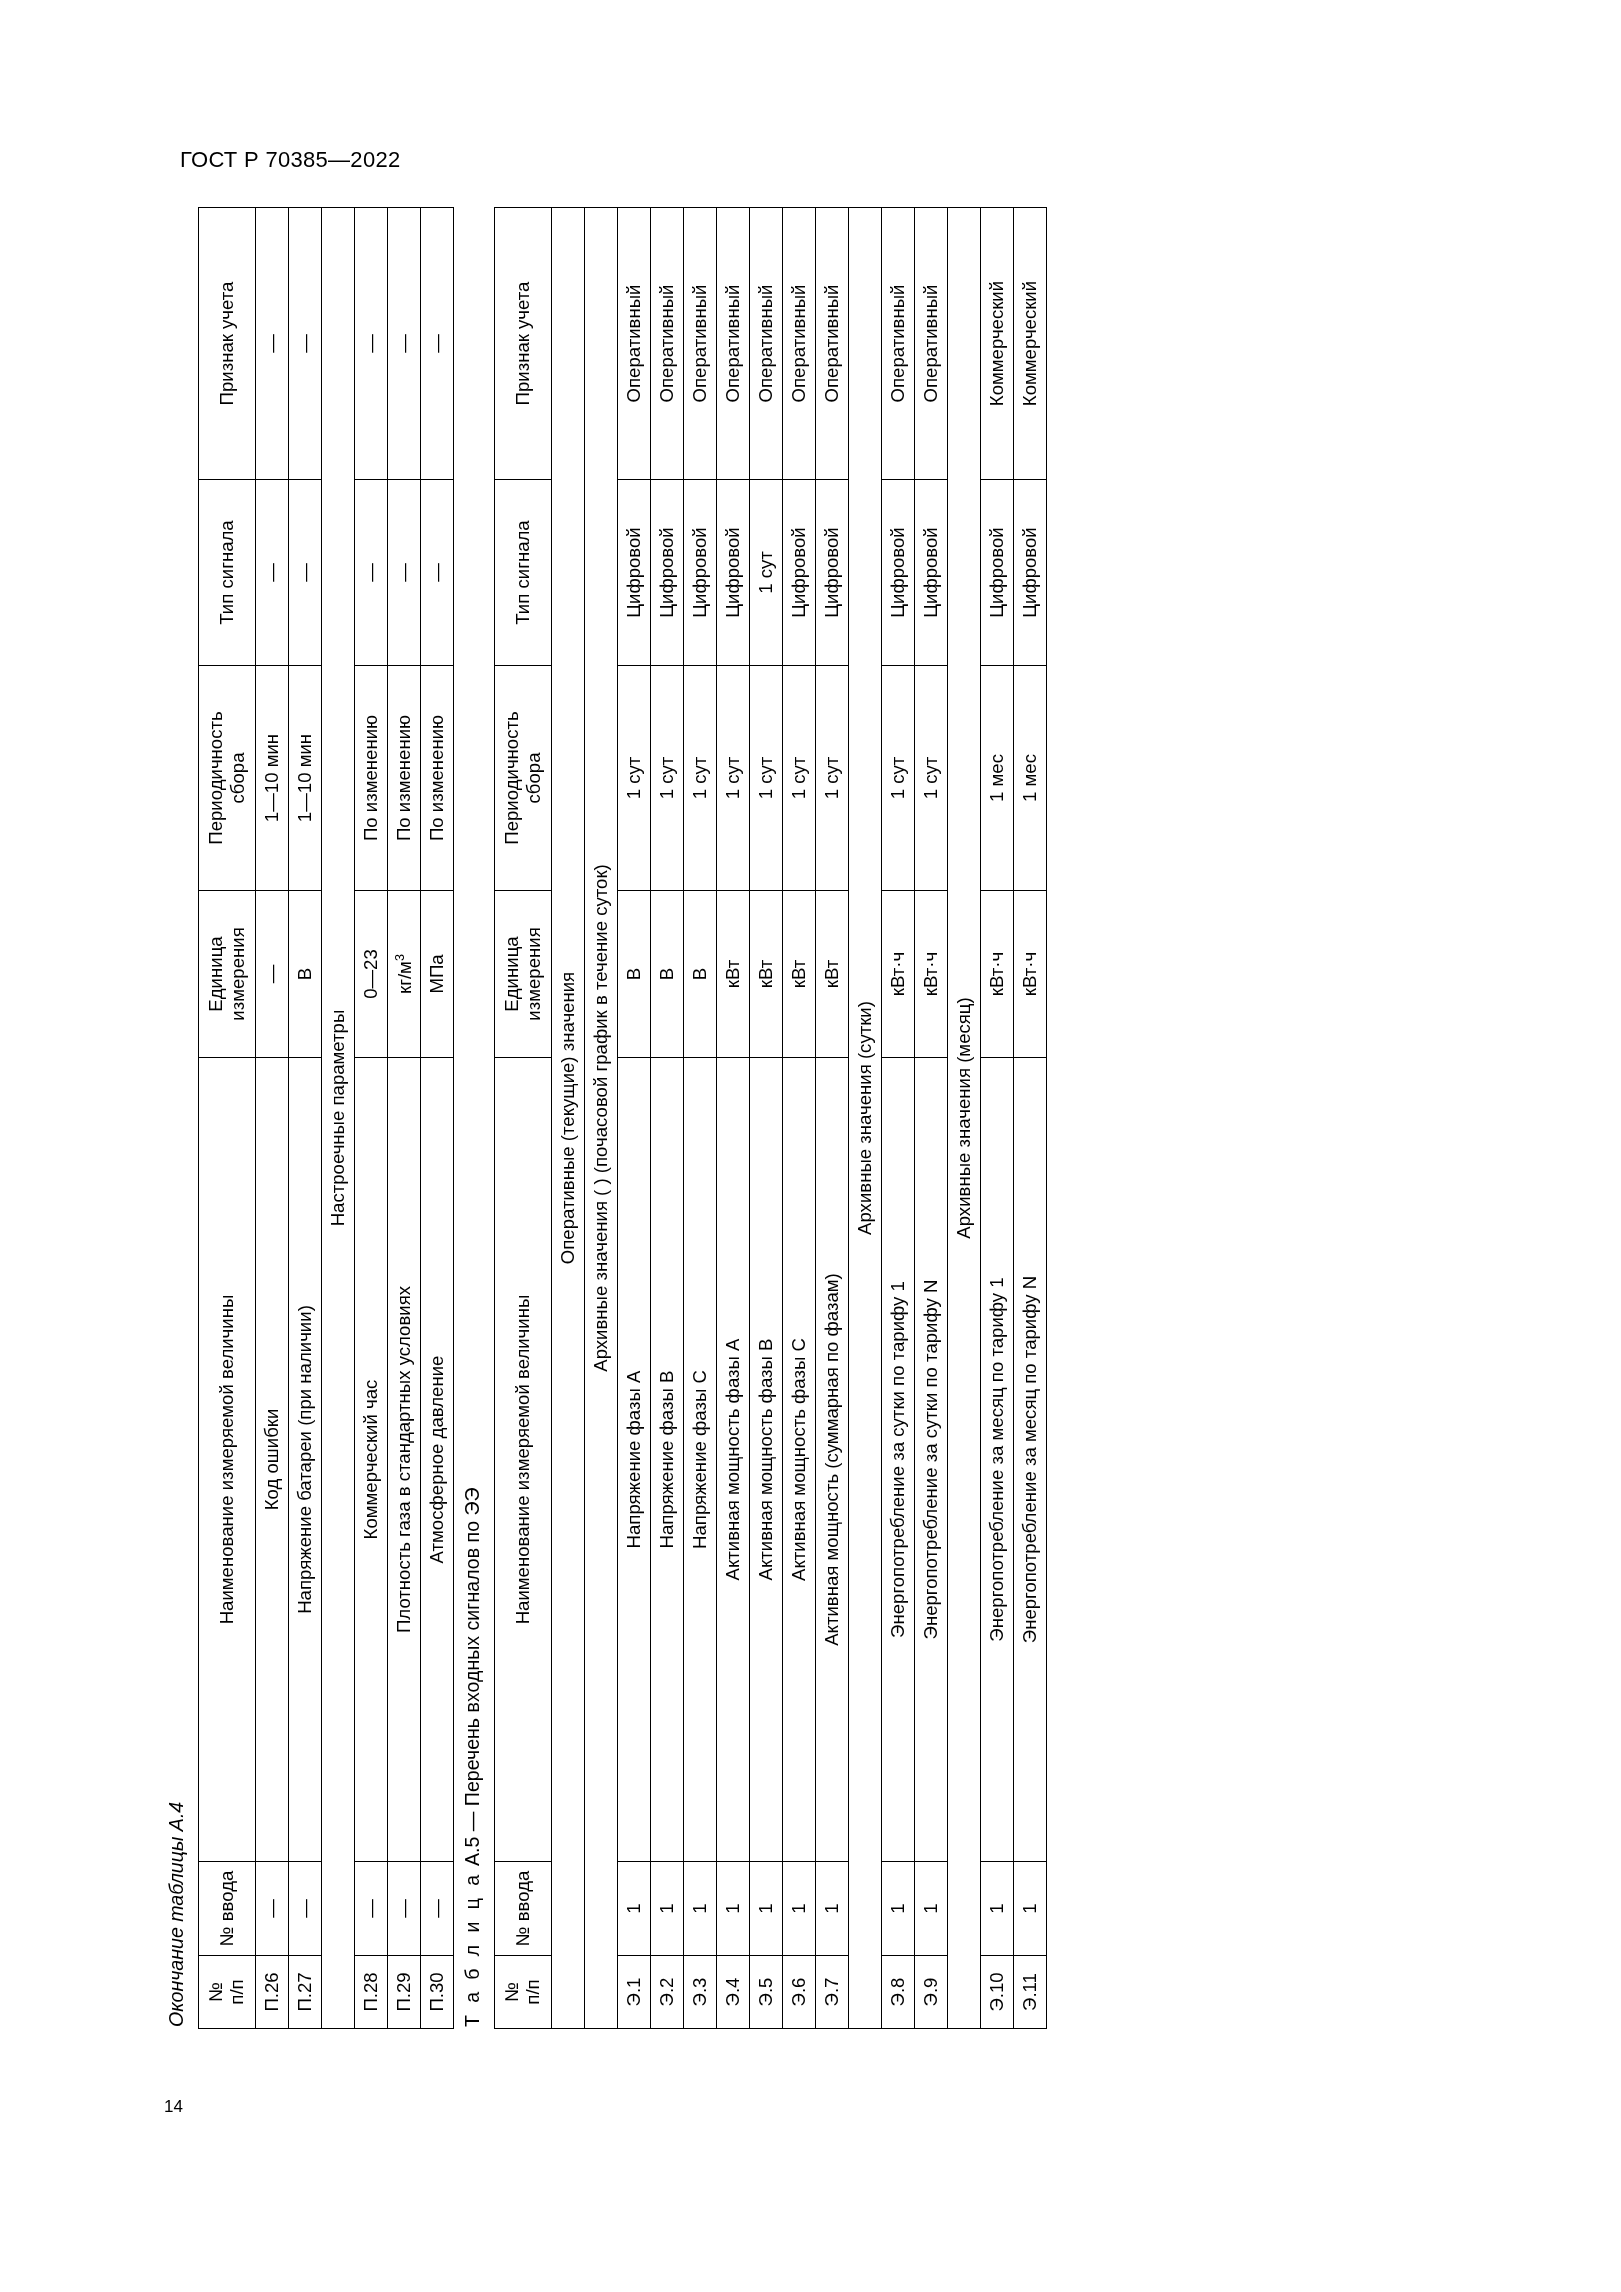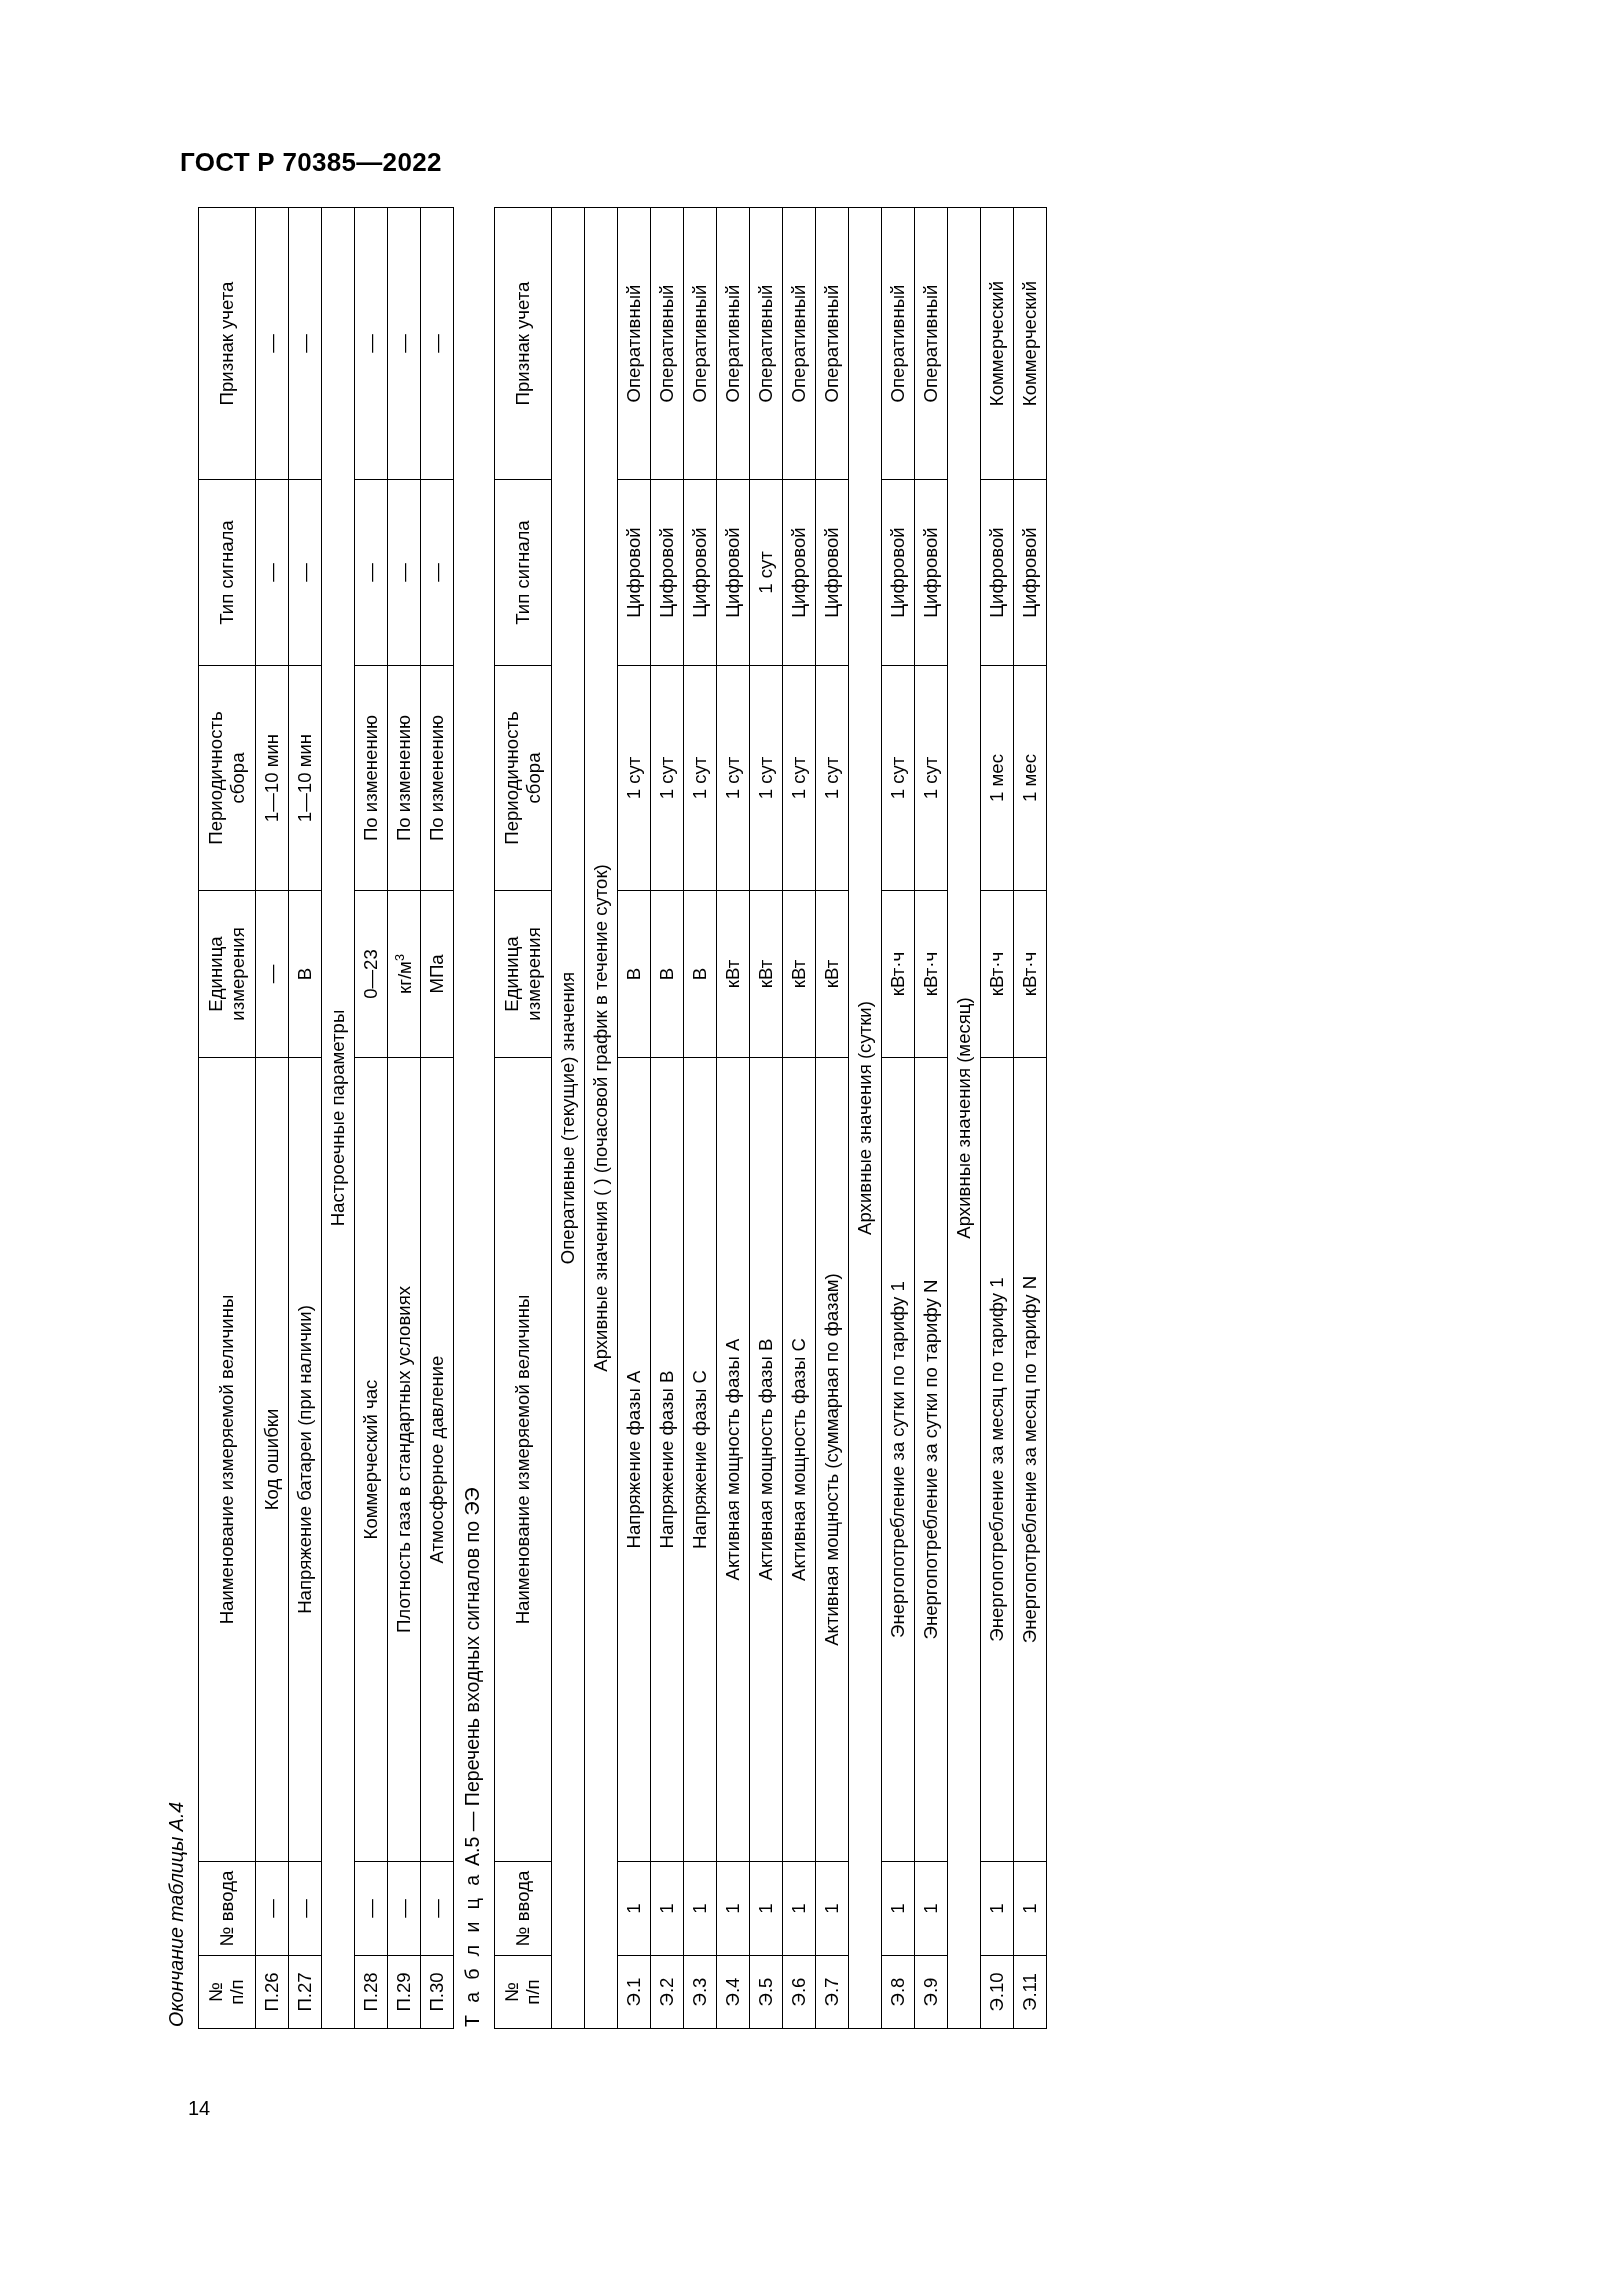--- a/index.html
+++ b/index.html
@@ -7,25 +7,25 @@
     width:1621px;height:2293px;position:relative;
     font-family:"Liberation Sans", sans-serif;
     color:#000;
     -webkit-font-smoothing:antialiased;
   }
   .page{position:absolute;inset:0;}
 
   
   .doc-header{
     position:absolute;left:180px;top:147px;
-    font-size:26px;font-weight:bold;letter-spacing:0.3px;
+    font-size:22px;font-weight:normal;letter-spacing:0.3px;
   }
   .page-number{
-    position:absolute;left:188px;top:2097px;
-    font-size:20px;
+    position:absolute;left:164px;top:2097px;
+    font-size:17px;
   }
 
   
   
   .rot{
     position:absolute;
     transform-origin:0 0;
     transform:rotate(-90deg);
   }
 

